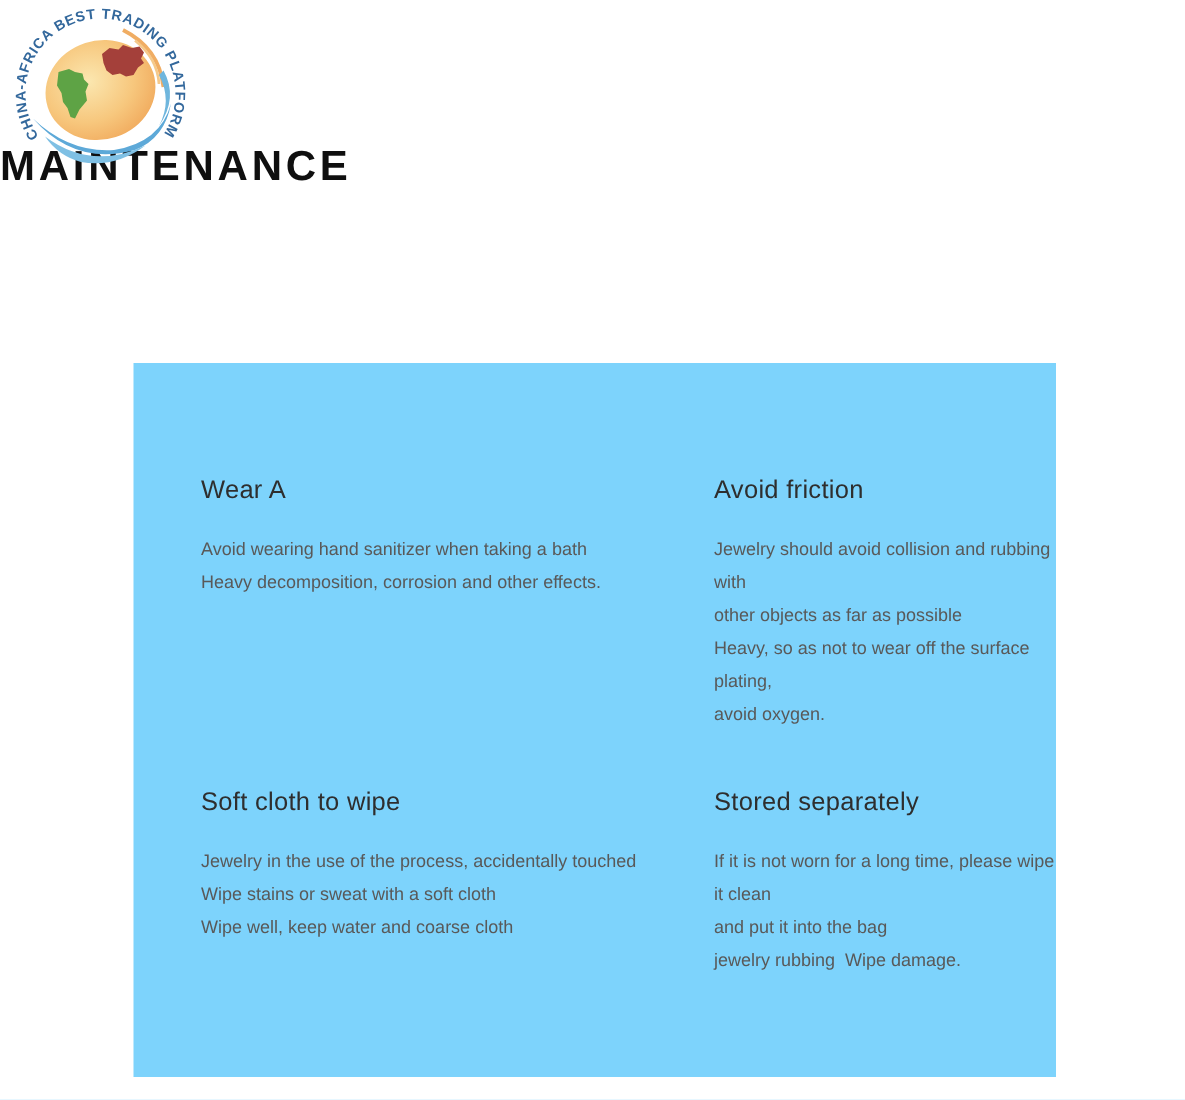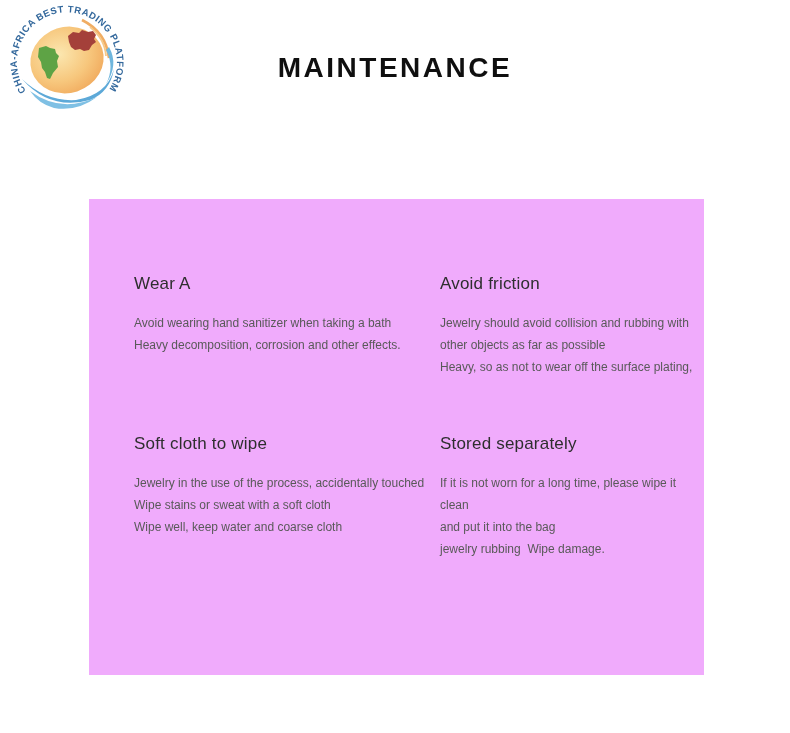--- a/index.html
+++ b/index.html
@@ -13,39 +13,40 @@
   }
   .logo {
     position: absolute;
     left: 6px;
     top: 3px;
     width: 118px;
     height: 112px;
   }
   .page-title {
     margin: 0;
-    padding-top: 53px;
-    text-align: center;
+    padding-top: 96px;
+    text-align: left;
     font-size: 28px;
     line-height: 30px;
     font-weight: 700;
     letter-spacing: 2.5px;
     color: #0f0f0f;
   }
   .card {
     margin: 116px 0 0 89px;
     width: 615px;
     height: 476px;
-    background: #f0abfc;
+    background: #7dd3fc;
     box-sizing: border-box;
     padding: 73px 0 0 45px;
     display: grid;
     grid-template-columns: 306px auto;
     row-gap: 54px;
     align-content: start;
+    gap: 36px;
   }
   .cell h2 {
     margin: 0 0 16px 0;
     font-size: 17px;
     line-height: 24px;
     font-weight: 500;
     color: #2e2e2e;
     letter-spacing: 0.2px;
   }
   .cell .line {
@@ -98,20 +99,21 @@
       <h2>Wear A</h2>
       <div class="line">Avoid wearing hand sanitizer when taking a bath</div>
       <div class="line">Heavy decomposition, corrosion and other effects.</div>
     </section>
 
     <section class="cell">
       <h2>Avoid friction</h2>
       <div class="line">Jewelry should avoid collision and rubbing with</div>
       <div class="line">other objects as far as possible</div>
       <div class="line">Heavy, so as not to wear off the surface plating,</div>
+      <div class="line">avoid oxygen.</div>
     </section>
 
     <section class="cell">
       <h2>Soft cloth to wipe</h2>
       <div class="line">Jewelry in the use of the process, accidentally touched</div>
       <div class="line">Wipe stains or sweat with a soft cloth</div>
       <div class="line">Wipe well, keep water and coarse cloth</div>
     </section>
 
     <section class="cell">

